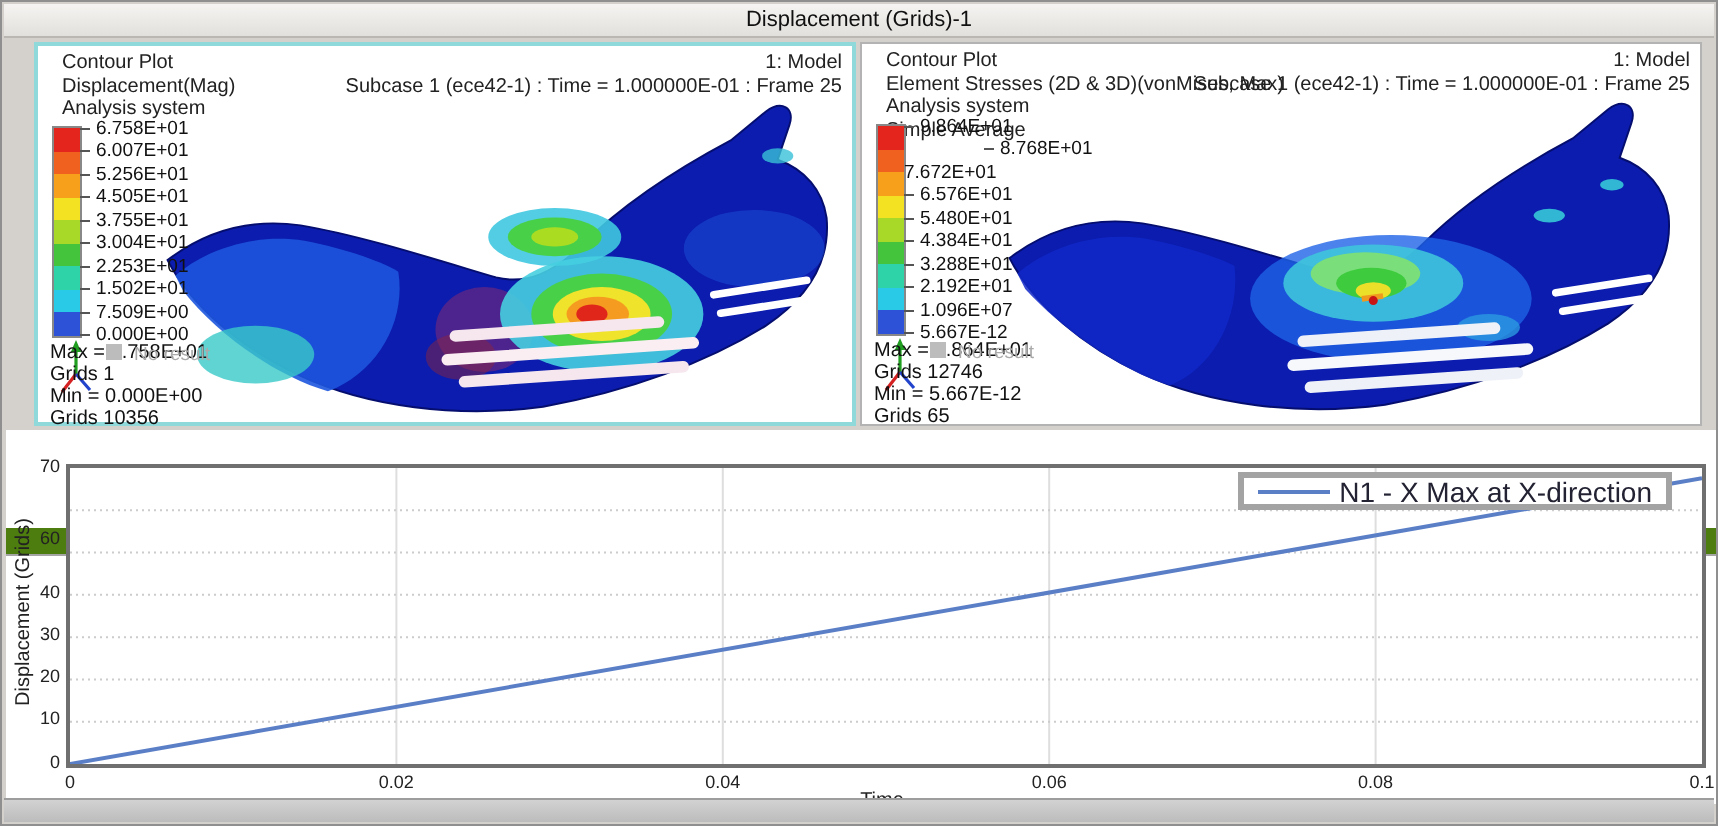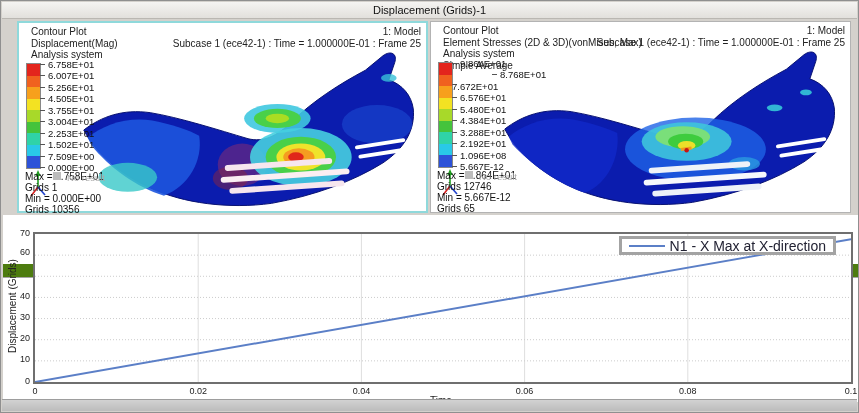--- a/index.html
+++ b/index.html
@@ -210,21 +210,21 @@
         <div class="lg-label" style="top: 69px;">
           <span class="lg-tick"></span>
           <span>3.288E+01</span>
         </div>
         <div class="lg-label" style="top: 80.5px;">
           <span class="lg-tick"></span>
           <span>2.192E+01</span>
         </div>
         <div class="lg-label" style="top: 92px;">
           <span class="lg-tick"></span>
-          <span>1.096E+08</span>
+          <span>1.096E+07</span>
         </div>
         <div class="lg-label" style="top: 103.5px;">
           <span class="lg-tick"></span>
           <span>5.667E-12</span>
         </div>
         <div class="lg-nores" style="top: 112.5px;">
           <span class="sw" style="background: rgb(188, 188, 188);"></span>
           <span>No result</span>
         </div>
       </div>
@@ -272,21 +272,21 @@
     <div class="chart-title">N1 - X</div>
     <div class="plotwrap">
       <div class="ylabel">Displacement (Grids)</div>
       <div id="yticks">
           <div class="ytick" style="top: 146.5px;">0</div>
           <div class="ytick" style="top: 125.357px;">10</div>
           <div class="ytick" style="top: 104.214px;">20</div>
           <div class="ytick" style="top: 83.0714px;">30</div>
           <div class="ytick" style="top: 61.9286px;">40</div>
           <div class="ytick" style="top: 40.7857px; padding-left: 16px;">50</div>
-          <div class="ytick" style="top: 18px;">60</div>
+          <div class="ytick" style="top: 35px;">60</div>
           <div class="ytick" style="top: -1.5px;">70</div>
         </div>
       <div class="plot" id="plot">
         <svg id="plotsvg" width="816" height="148" viewBox="0 0 816 148">
             <line x1="163.2" x2="163.2" y1="0" y2="148" stroke="#dedede" stroke-width="1"></line>
             <line x1="326.4" x2="326.4" y1="0" y2="148" stroke="#dedede" stroke-width="1"></line>
             <line x1="489.59999999999997" x2="489.59999999999997" y1="0" y2="148" stroke="#dedede" stroke-width="1"></line>
             <line x1="652.8" x2="652.8" y1="0" y2="148" stroke="#dedede" stroke-width="1"></line>
             <line x1="0" x2="816" y1="126.85714285714286" y2="126.85714285714286" stroke="#cccccc" stroke-width="1" stroke-dasharray="1,2"></line>
             <line x1="0" x2="816" y1="105.71428571428572" y2="105.71428571428572" stroke="#cccccc" stroke-width="1" stroke-dasharray="1,2"></line>

